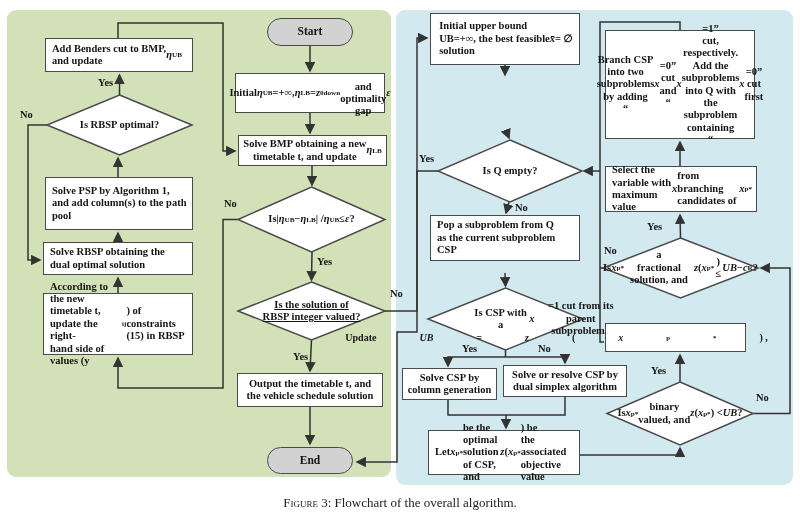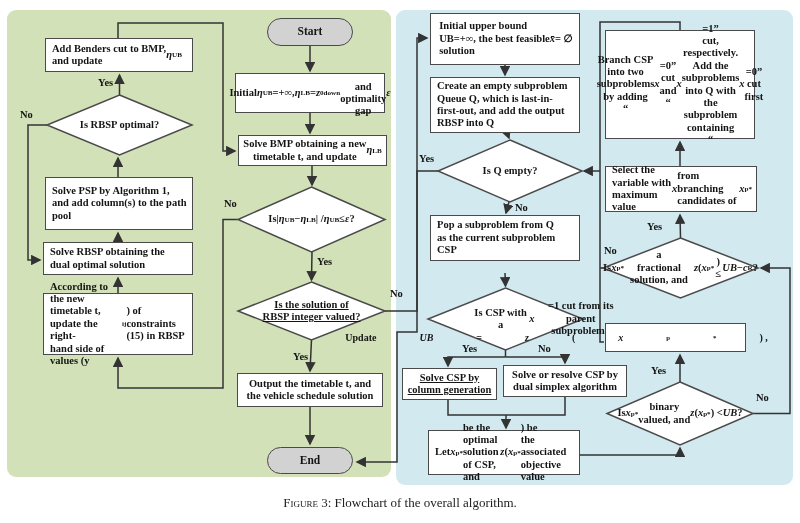--- a/index.html
+++ b/index.html
@@ -92,25 +92,24 @@
   <div class="box la" style="left:45px;top:38px;width:148px;height:34px;">Add Benders cut to BMP,<br>and update <i>η</i><sub>UB</sub></div>
   <div class="dtext" style="left:47px;top:95px;width:145px;height:60px;">Is RBSP optimal?</div>
   <div class="box la" style="left:45px;top:177px;width:148px;height:53px;">Solve PSP by Algorithm 1,<br>and add column(s) to the path<br>pool</div>
   <div class="box la" style="left:43px;top:242px;width:150px;height:33px;">Solve RBSP obtaining the<br>dual optimal solution</div>
   <div class="box la" style="left:43px;top:293px;width:150px;height:62px;">According to the new<br>timetable t, update the right-<br>hand side of values (y<sub>ij</sub>) of<br>constraints (15) in RBSP</div>
   <div class="dtext" style="left:238px;top:282px;width:147px;height:58px;text-decoration:underline;">Is the solution of<br>RBSP integer valued?</div>
   <div class="box" style="left:237px;top:373px;width:146px;height:34px;">Output the timetable t, and<br>the vehicle schedule solution</div>
   <div class="box oval" style="left:267px;top:447px;width:86px;height:27px;">End</div>
 
   <div class="box la" style="left:430px;top:13px;width:150px;height:52px;justify-content:center;">Initial upper bound<br>UB=+∞, the best feasible<br>solution <i>x̄</i> = ∅</div>
-  <div class="box la" style="left:430px;top:77px;width:150px;height:56px;">Create an empty subproblem<br>Queue Q, which is last-in-<br>first-out, and add the output<br>RBSP into Q</div>
   <div class="dtext" style="left:438px;top:140px;width:144px;height:62px;">Is Q empty?</div>
   <div class="box la" style="left:430px;top:215px;width:150px;height:46px;">Pop a subproblem from Q<br>as the current subproblem<br>CSP</div>
   <div class="dtext" style="left:428px;top:288px;width:155px;height:62px;margin-left:44px;">Is CSP with a<br><i>x</i>=1 cut from its parent<br>subproblem?</div>
-  <div class="box" style="left:402px;top:368px;width:95px;height:32px;text-decoration:underline;">Solve CSP by<br>column generation</div>
+  <div class="box" style="left:402px;top:368px;width:95px;height:32px;">Solve CSP by<br>column generation</div>
   <div class="box" style="left:503px;top:365px;width:124px;height:32px;">Solve or resolve CSP by<br>dual simplex algorithm</div>
   <div class="box la" style="left:428px;top:430px;width:152px;height:45px;">Let <i>x</i><sub>p</sub><sup>*</sup> be the optimal<br>solution of CSP, and <i>z</i>(<i>x</i><sub>p</sub><sup>*</sup>) be<br>the associated objective value</div>
   <div class="dtext" style="left:607px;top:382px;width:146px;height:63px;">Is <i>x</i><sub>p</sub><sup>*</sup> binary<br>valued, and<br><i>z</i>(<i>x</i><sub>p</sub><sup>*</sup>) &lt; <i>UB</i>?</div>
   <div class="box nw" style="left:605px;top:323px;width:141px;height:29px;font-size:10px;gap:43px;">Update <i>UB</i> = <i>z</i>(<i>x</i><sub>p</sub><sup>*</sup>) , <i>x̄</i> = <i>x</i><sub>p</sub><sup>*</sup></div>
   <div class="dtext" style="left:603px;top:238px;width:155px;height:60px;">Is <i>x</i><sub>p</sub><sup>*</sup> a<br>fractional solution, and<br><i>z</i>(<i>x</i><sub>p</sub><sup>*</sup>) ≤ <i>UB</i> − <i>c</i><sup>R</sup>?</div>
   <div class="box la" style="left:605px;top:166px;width:152px;height:46px;">Select the variable with<br>maximum value <i>x</i> from<br>branching  candidates of <i>x</i><sub>p</sub><sup>*</sup></div>
   <div class="box" style="left:605px;top:30px;width:150px;height:109px;">Branch CSP into two<br>subproblems by adding<br>“<i>x</i>=0” cut and “<i>x</i>=1”<br>cut, respectively. Add the<br>subproblems into Q with the<br>subproblem containing<br>“<i>x</i>=0” cut first</div>
 
   <span class="lbl" style="left:98px;top:78px;">Yes</span>
   <span class="lbl" style="left:20px;top:110px;">No</span>

